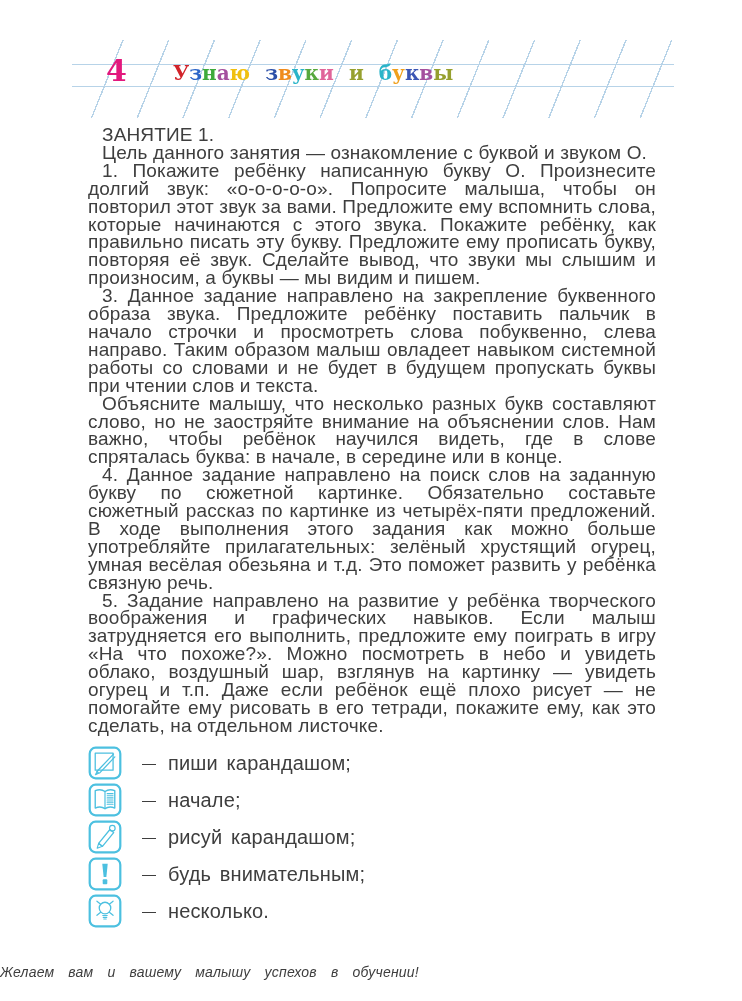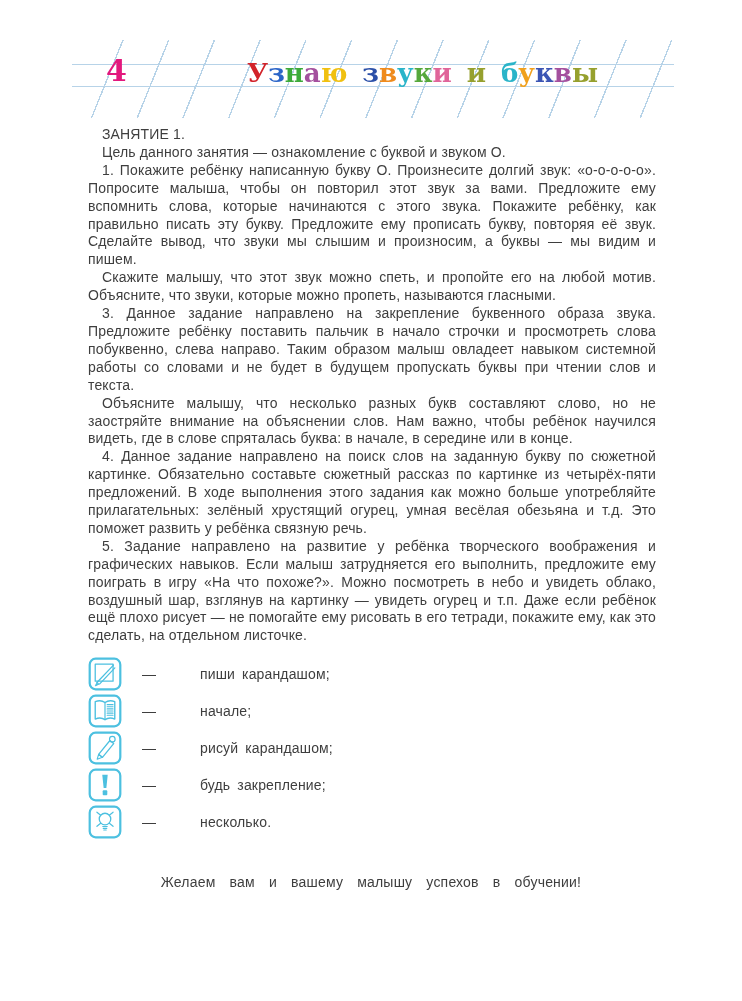--- a/index.html
+++ b/index.html
@@ -18,65 +18,64 @@
   }
   .hline{position:absolute;left:-6px;right:-2px;height:1px;background:var(--rule,#b7d3e8);}
   .hline.h1{top:24px}
   .hline.h2{top:46px}
   .page-number{
     position:absolute;left:28px;top:14px;
     font-family:"DejaVu Serif",serif;font-weight:bold;
     font-size:30px;line-height:34px;
   }
   .title{
-    position:absolute;left:95px;right:0;top:15px;text-align:center;
+    position:absolute;left:95px;right:0;top:15px;
     font-family:"DejaVu Serif",serif;font-weight:bold;
-    font-size:26px;line-height:36px;white-space:nowrap;
+    font-size:20px;line-height:36px;white-space:nowrap;
   }
   .tletter{display:inline-block;}
   .tgap{display:inline-block;width:15px;}
   
   .body{
     margin:8px 86px 0 88px;
-    font-size:14px;line-height:17.9px;letter-spacing:0.15px;
+    font-size:19px;line-height:17.9px;letter-spacing:0.15px;
     text-align:justify;
   }
   .body p{margin:0;text-indent:14px;}
   
   .legend{margin:10px 0 0 88px;}
   .legend-row{display:flex;align-items:center;height:37px;}
   .legend-icon{width:34px;height:34px;flex:0 0 34px;color:var(--icon,#4cc0e0);}
   .legend-icon svg{display:block;width:34px;height:34px;}
   .legend-dash{margin:0 12px 0 20px;font-size:14px;}
-  .legend-label{font-size:14px;word-spacing:3px;letter-spacing:0.15px;margin-left:32px;}
+  .legend-label{font-size:20px;word-spacing:3px;letter-spacing:0.15px;}
   
   .footer{
-    margin-top:34px;text-align:center;
-    font-size:14px;word-spacing:10px;letter-spacing:0.2px;
+    margin-top:34px;
+    font-size:14px;word-spacing:10px;letter-spacing:0.2px;font-style:italic;
   }
 </style>
 </head>
 <body>
 
 <div class="page">
 
   <div class="header">
     <div class="diagonals"></div>
     <div class="hline h1"></div>
     <div class="hline h2"></div>
     <div class="page-number" style="color: rgb(226, 24, 125);">4</div>
     <div class="title"><span class="tletter" style="color: rgb(210, 35, 42);">У</span><span class="tletter" style="color: rgb(43, 101, 200);">з</span><span class="tletter" style="color: rgb(61, 170, 59);">н</span><span class="tletter" style="color: rgb(164, 80, 158);">а</span><span class="tletter" style="color: rgb(240, 192, 16);">ю</span><span class="tgap"></span><span class="tletter" style="color: rgb(43, 79, 168);">з</span><span class="tletter" style="color: rgb(239, 139, 29);">в</span><span class="tletter" style="color: rgb(42, 180, 201);">у</span><span class="tletter" style="color: rgb(86, 168, 60);">к</span><span class="tletter" style="color: rgb(224, 101, 154);">и</span><span class="tgap"></span><span class="tletter" style="color: rgb(150, 160, 46);">и</span><span class="tgap"></span><span class="tletter" style="color: rgb(42, 180, 201);">б</span><span class="tletter" style="color: rgb(240, 160, 29);">у</span><span class="tletter" style="color: rgb(59, 85, 180);">к</span><span class="tletter" style="color: rgb(164, 80, 158);">в</span><span class="tletter" style="color: rgb(150, 160, 46);">ы</span></div>
   </div>
 
   <div class="body">
     <p>ЗАНЯТИЕ 1.</p>
     <div id="paragraphs">
         <p>Цель данного занятия — ознакомление с буквой и звуком О.</p>
         <p>1. Покажите ребёнку написанную букву О. Произнесите долгий звук: «о-о-о-о-о». Попросите малыша, чтобы он повторил этот звук за вами. Предложите ему вспомнить слова, которые начинаются с этого звука. Покажите ребёнку, как правильно писать эту букву. Предложите ему прописать букву, повторяя её звук. Сделайте вывод, что звуки мы слышим и произносим, а буквы — мы видим и пишем.</p>
-        <p>Скажите малышу, что этот звук можно спеть, и пропойте его на любой мотив. Объясните, что звуки, которые можно пропеть, называются гласными.</p>
         <p>3. Данное задание направлено на закрепление буквенного образа звука. Предложите ребёнку поставить пальчик в начало строчки и просмотреть слова побуквенно, слева направо. Таким образом малыш овладеет навыком системной работы со словами и не будет в будущем пропускать буквы при чтении слов и текста.</p>
         <p>Объясните малышу, что несколько разных букв составляют слово, но не заостряйте внимание на объяснении слов. Нам важно, чтобы ребёнок научился видеть, где в слове спряталась буква: в начале, в середине или в конце.</p>
         <p>4. Данное задание направлено на поиск слов на заданную букву по сюжетной картинке. Обязательно составьте сюжетный рассказ по картинке из четырёх-пяти предложений. В ходе выполнения этого задания как можно больше употребляйте прилагательных: зелёный хрустящий огурец, умная весёлая обезьяна и т.д. Это поможет развить у ребёнка связную речь.</p>
         <p>5. Задание направлено на развитие у ребёнка творческого воображения и графических навыков. Если малыш затрудняется его выполнить, предложите ему поиграть в игру «На что похоже?». Можно посмотреть в небо и увидеть облако, воздушный шар, взглянув на картинку — увидеть огурец и т.п. Даже если ребёнок ещё плохо рисует — не помогайте ему рисовать в его тетради, покажите ему, как это сделать, на отдельном листочке.</p>
       </div>
   </div>
 
   <div class="legend" id="legend">
       <div class="legend-row">
         <span class="legend-icon">
@@ -117,21 +116,21 @@
       </div>
       <div class="legend-row">
         <span class="legend-icon">
           <svg viewBox="0 0 40 40" fill="none" stroke="currentColor" stroke-linecap="round" stroke-linejoin="round">
             <rect x="2" y="2" width="36" height="36" rx="7" stroke-width="2.6"></rect>
             <path d="M16.8 8 H23.2 L21.6 23.5 H18.4 Z" fill="currentColor" stroke="none"></path>
             <rect x="17.3" y="26.3" width="5.4" height="5.7" rx="1" fill="currentColor" stroke="none"></rect>
           </svg>
         </span>
         <span class="legend-dash">—</span>
-        <span class="legend-label">будь закрепление;</span>
+        <span class="legend-label">будь внимательным;</span>
       </div>
       <div class="legend-row">
         <span class="legend-icon">
           <svg viewBox="0 0 40 40" fill="none" stroke="currentColor" stroke-linecap="round" stroke-linejoin="round">
             <rect x="2" y="2" width="36" height="36" rx="7" stroke-width="2.6"></rect>
             <circle cx="20" cy="16.5" r="6.8" stroke-width="1.5"></circle>
             <path d="M17.4 25.3 H22.6 M17.9 27.4 H22.1 M18.6 29.4 H21.4" stroke-width="1.4"></path>
             <path d="M10.5 8.5 L14.9 12.1 M29.5 8.5 L25.1 12.1 M10.5 25 L14.9 21.4 M29.5 25 L25.1 21.4" stroke-width="1.4"></path>
           </svg>
         </span>

